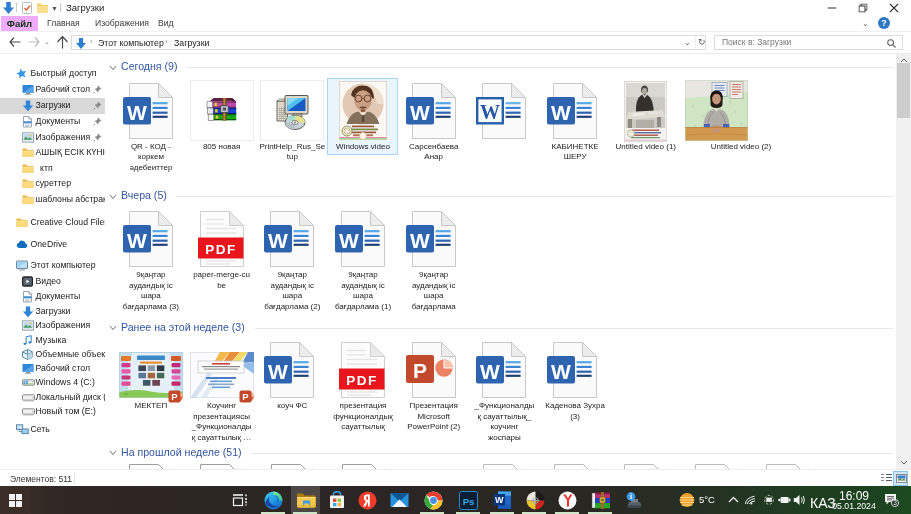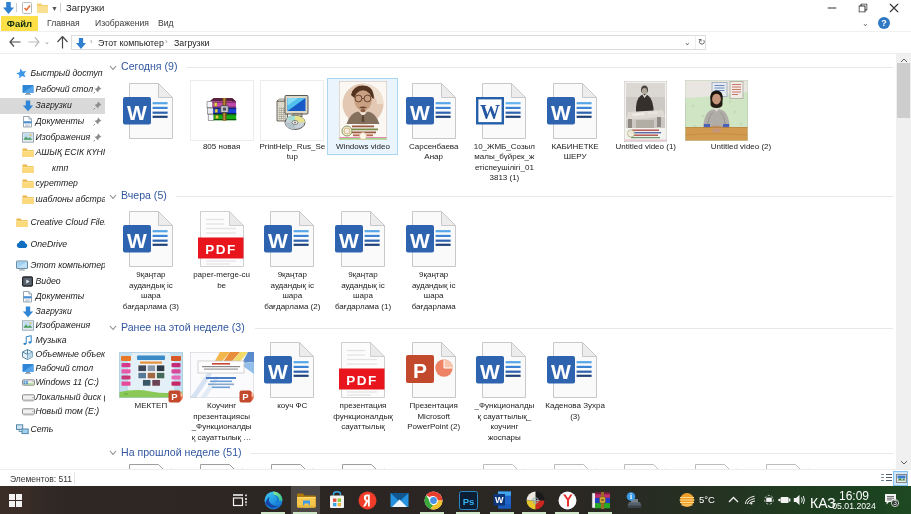--- a/index.html
+++ b/index.html
@@ -8,32 +8,32 @@
 .abs { position:absolute; }
 
 
 #titlebar { position:absolute; left:0; top:0; width:911px; height:16px; background:#fff; }
 #title-text { position:absolute; left:66px; top:2px; font-size:9.5px; color:#222; }
 .winbtn { position:absolute; top:0; width:31px; height:15px; }
 .winbtn svg { position:absolute; left:50%; top:50%; transform:translate(-50%,-50%); }
 
 
 #menubar { position:absolute; left:0; top:16px; width:911px; height:16px; background:#fff; border-bottom:1px solid #f0f0f0; }
-#file-btn { position:absolute; left:1px; top:0; width:37px; height:15px; background:#fde047; color:#0c2d0c; font-weight:bold; font-size:9.5px; text-align:center; line-height:15px; }
+#file-btn { position:absolute; left:1px; top:0; width:37px; height:15px; background:#f0abfc; color:#0c2d0c; font-weight:bold; font-size:9.5px; text-align:center; line-height:15px; }
 .menu-item { position:absolute; top:0; font-size:8.6px; color:#3b3b3b; line-height:15px; }
 
 
 #addrrow { position:absolute; left:0; top:32px; width:911px; height:22px; background:#fff; border-bottom:1px solid #ececec; }
 #addrbox { position:absolute; left:71px; top:3px; width:635px; height:15px; border:1px solid #dcdcdc; background:#fff; }
 #searchbox { position:absolute; left:714px; top:3px; width:189px; height:15px; border:1px solid #dcdcdc; background:#fff; font-size:8.5px; color:#777; line-height:13px; padding-left:7px; }
 
 
 #main { position:absolute; left:0; top:54px; width:911px; height:415px; background:#fff; }
 #sidebar { position:absolute; left:0; top:0; width:105px; height:415px; font-size:8.7px; overflow:hidden; }
-.side-row { position:absolute; left:0; width:105px; height:16px; overflow:hidden;font-style:italic; }
+.side-row { position:absolute; left:0; width:105px; height:16px; overflow:hidden; }
 .side-row .lbl { position:absolute; top:2.5px; white-space:nowrap; color:#1a1a1a; }
 .side-row .ic { position:absolute; top:2.5px; width:13px; height:12px; }
 #content { position:absolute; left:105px; top:0; width:791px; height:415px; }
 .grp-hdr { position:absolute; font-size:10.6px; color:#3257a0; white-space:nowrap; }
 .grp-line { position:absolute; height:1px; background:#e8e8e8; }
 .tile-label { position:absolute; font-size:8px; line-height:10.4px; text-align:center; color:#222; white-space:nowrap; }
 #scrollbar { position:absolute; left:896px; top:0; width:15px; height:415px; background:#f0f0f0; }
 #sb-thumb { position:absolute; left:1px; top:9px; width:13px; height:55px; background:#cdcdcd; }
 
 
@@ -108,20 +108,26 @@
         <path d="M3.2 0 h4.6 v5.5 h3.2 L5.5 12 0 5.5 h3.2 z" fill="#2f7fd3"></path>
       </svg>
     <div class="abs" style="left:18px;top:1px;font-size:8px;color:#999">›</div>
     <div class="abs" style="left:26px;top:2px;font-size:8.8px;color:#222">Этот компьютер</div>
     <div class="abs" style="left:93px;top:1px;font-size:8px;color:#999">›</div>
     <div class="abs" style="left:102px;top:2px;font-size:8.8px;color:#222">Загрузки</div>
     <div class="abs" style="left:612px;top:2px;font-size:8px;color:#666">⌄</div>
     <div class="abs" style="left:623px;top:0;width:1px;height:13px;background:#eee"></div>
     <div class="abs" style="left:626px;top:1px;font-size:9px;color:#555">↻</div>
   </div>
+  <div id="searchbox">Поиск в: Загрузки
+    <svg class="abs" style="left:172px;top:2.5px" width="9" height="9" viewBox="0 0 9 9">
+        <circle cx="3.6" cy="3.6" r="2.9" fill="none" stroke="#666" stroke-width="1.1"></circle>
+        <path d="M5.8 5.8 L8.5 8.5" stroke="#666" stroke-width="1.2"></path>
+      </svg>
+  </div>
 </div>
 
 <div id="main">
   <div id="sidebar">
 <div class="abs" style="left:0;top:43.5px;width:105px;height:16px;background:#d9d9d9"></div>
 <div class="side-row" style="top:11.0px">
         <span class="ic" style="left:16.0px"><svg width="11" height="11" viewBox="0 0 11 11">
             <path d="M5.5 0.5 L7 3.8 10.6 4.1 7.9 6.5 8.7 10 5.5 8.1 2.3 10 3.1 6.5 0.4 4.1 4 3.8z" fill="#3b96e8" transform="rotate(-12 5.5 5.5)"></path>
           </svg></span>
         <span class="lbl" style="left:30.5px">Быстрый доступ</span>
@@ -183,21 +189,21 @@
             <path d="M0.5 3.8 h11 v1 h-11z" fill="#fde49a"></path>
           </svg></span>
         <span class="lbl" style="left:35.5px">АШЫҚ ЕСІК КҮНІ</span>
       </div>
 <div class="side-row" style="top:106.2px">
         <span class="ic" style="left:21.5px"><svg width="12" height="11" viewBox="0 0 12 11">
             <path d="M0.5 1.5 h4 l1.2 1.5 h5.8 v7 h-11z" fill="#eab64a"></path>
             <path d="M0.5 3.8 h11 v6.2 h-11z" fill="#fcd97a"></path>
             <path d="M0.5 3.8 h11 v1 h-11z" fill="#fde49a"></path>
           </svg></span>
-        <span class="lbl" style="left:52px">ктп</span>
+        <span class="lbl" style="left:40px">ктп</span>
       </div>
 <div class="side-row" style="top:121.8px">
         <span class="ic" style="left:21.5px"><svg width="12" height="11" viewBox="0 0 12 11">
             <path d="M0.5 1.5 h4 l1.2 1.5 h5.8 v7 h-11z" fill="#eab64a"></path>
             <path d="M0.5 3.8 h11 v6.2 h-11z" fill="#fcd97a"></path>
             <path d="M0.5 3.8 h11 v1 h-11z" fill="#fde49a"></path>
           </svg></span>
         <span class="lbl" style="left:35.5px">суреттер</span>
       </div>
 <div class="side-row" style="top:137.6px">
@@ -291,21 +297,21 @@
         <span class="lbl" style="left:35.5px">Рабочий стол</span>
       </div>
 <div class="side-row" style="top:320.8px">
         <span class="ic" style="left:21.5px"><svg width="13" height="11" viewBox="0 0 13 11">
             <rect x="0.5" y="2.8" width="12" height="5.4" rx="0.8" fill="#ececec" stroke="#8a8a8a"></rect>
             <rect x="1.3" y="6.4" width="10.4" height="1" fill="#9adb6e"></rect>
             <circle cx="11" cy="4.4" r="0.6" fill="#9a9a9a"></circle>
             <rect x="1.6" y="3.6" width="4.2" height="3.6" fill="#2f80c4"></rect>
             <path d="M1.8 4.2 l3.8 -0.4 M1.8 5.8 h3.8 M3.6 3.6 v3.6" stroke="#fff" stroke-width="0.5"></path>
           </svg></span>
-        <span class="lbl" style="left:35.5px">Windows 11 (C:)</span>
+        <span class="lbl" style="left:35.5px">Windows 4 (C:)</span>
       </div>
 <div class="side-row" style="top:335.0px">
         <span class="ic" style="left:21.5px"><svg width="13" height="11" viewBox="0 0 13 11">
             <rect x="0.5" y="2.8" width="12" height="5.4" rx="0.8" fill="#f0f0f0" stroke="#8a8a8a"></rect>
             <circle cx="11" cy="5.5" r="0.7" fill="#9a9a9a"></circle>
             <rect x="1.3" y="8.6" width="10.4" height="0.9" fill="#c0c0c0"></rect>
           </svg></span>
         <span class="lbl" style="left:35.5px">Локальный диск (D:</span>
       </div>
 <div class="side-row" style="top:349.2px">
@@ -487,25 +493,25 @@
 <path d="M22 49 Q23 37 27.5 32.5 M41 49 Q40 37 35.5 32.5" stroke="#8a8682" stroke-width="0.7" fill="none"></path>
 <path d="M29 29 L31.5 31.5 L34 29 L33 28 L31.5 29.3 L30 28 Z" fill="#e4e0dc"></path>
 <rect x="19" y="44" width="6" height="5" fill="#4a62b8"></rect>
 <rect x="38" y="44" width="6" height="5" fill="#4a62b8"></rect>
 <path d="M25 47 Q31.5 43.5 38 47 L36.5 51 L26.5 51 Z" fill="#bb9478"></path>
 <rect x="0.5" y="47.5" width="62" height="13" fill="#d29a4e"></rect>
 <path d="M0.5 47.5 H62.5" stroke="#b87f35" stroke-width="0.8"></path>
 <ellipse cx="31.5" cy="50.5" rx="4.5" ry="2" fill="#c4957a"></ellipse>
 <path d="M0.5 55 Q30 52.5 62.5 55" stroke="#c08a40" stroke-width="0.7" fill="none"></path>
 </svg>
+<div class="tile-label" style="left:10.9px;top:87.8px;width:70px">QR - КОД -<br>коркем<br>әдебеиттер</div>
 <div class="tile-label" style="left:81.6px;top:87.8px;width:70px">805 новая</div>
 <div class="tile-label" style="left:152.3px;top:87.8px;width:70px">PrintHelp_Rus_Se<br>tup</div>
 <div class="tile-label" style="left:223.0px;top:87.8px;width:70px">Windows video</div>
 <div class="tile-label" style="left:293.7px;top:87.8px;width:70px">Сарсенбаева<br>Анар</div>
-<div class="tile-label" style="left:364.4px;top:87.8px;width:70px">10_ЖМБ_Созыл<br>малы_бүйрек_ж<br>етіспеушілігі_01<br>3813 (1)</div>
 <div class="tile-label" style="left:435.1px;top:87.8px;width:70px">КАБИНЕТКЕ<br>ШЕРУ</div>
 <div class="tile-label" style="left:505.8px;top:87.8px;width:70px">Untitled video (1)</div>
 <div class="tile-label" style="left:601px;top:87.8px;width:70px">Untitled video (2)</div>
 <svg class="abs" style="left:4px;top:139.5px" width="8" height="6" viewBox="0 0 8 6">
         <path d="M1 1 L4 4.5 L7 1" stroke="#8a8a8a" stroke-width="1.1" fill="none"></path>
       </svg>
 <div class="grp-hdr" style="left:16px;top:135.0px">Вчера (5)</div>
 <div class="grp-line" style="left:71px;top:142.0px;width:717px"></div>
 <svg class="abs" style="left:16.9px;top:156.5px" width="51" height="56" viewBox="0 0 51 56">
 <path d="M7.5 0.5 H36.5 L50.5 14.5 V55.5 H7.5 Z" fill="#fafafa" stroke="#c8c8c8"></path>

